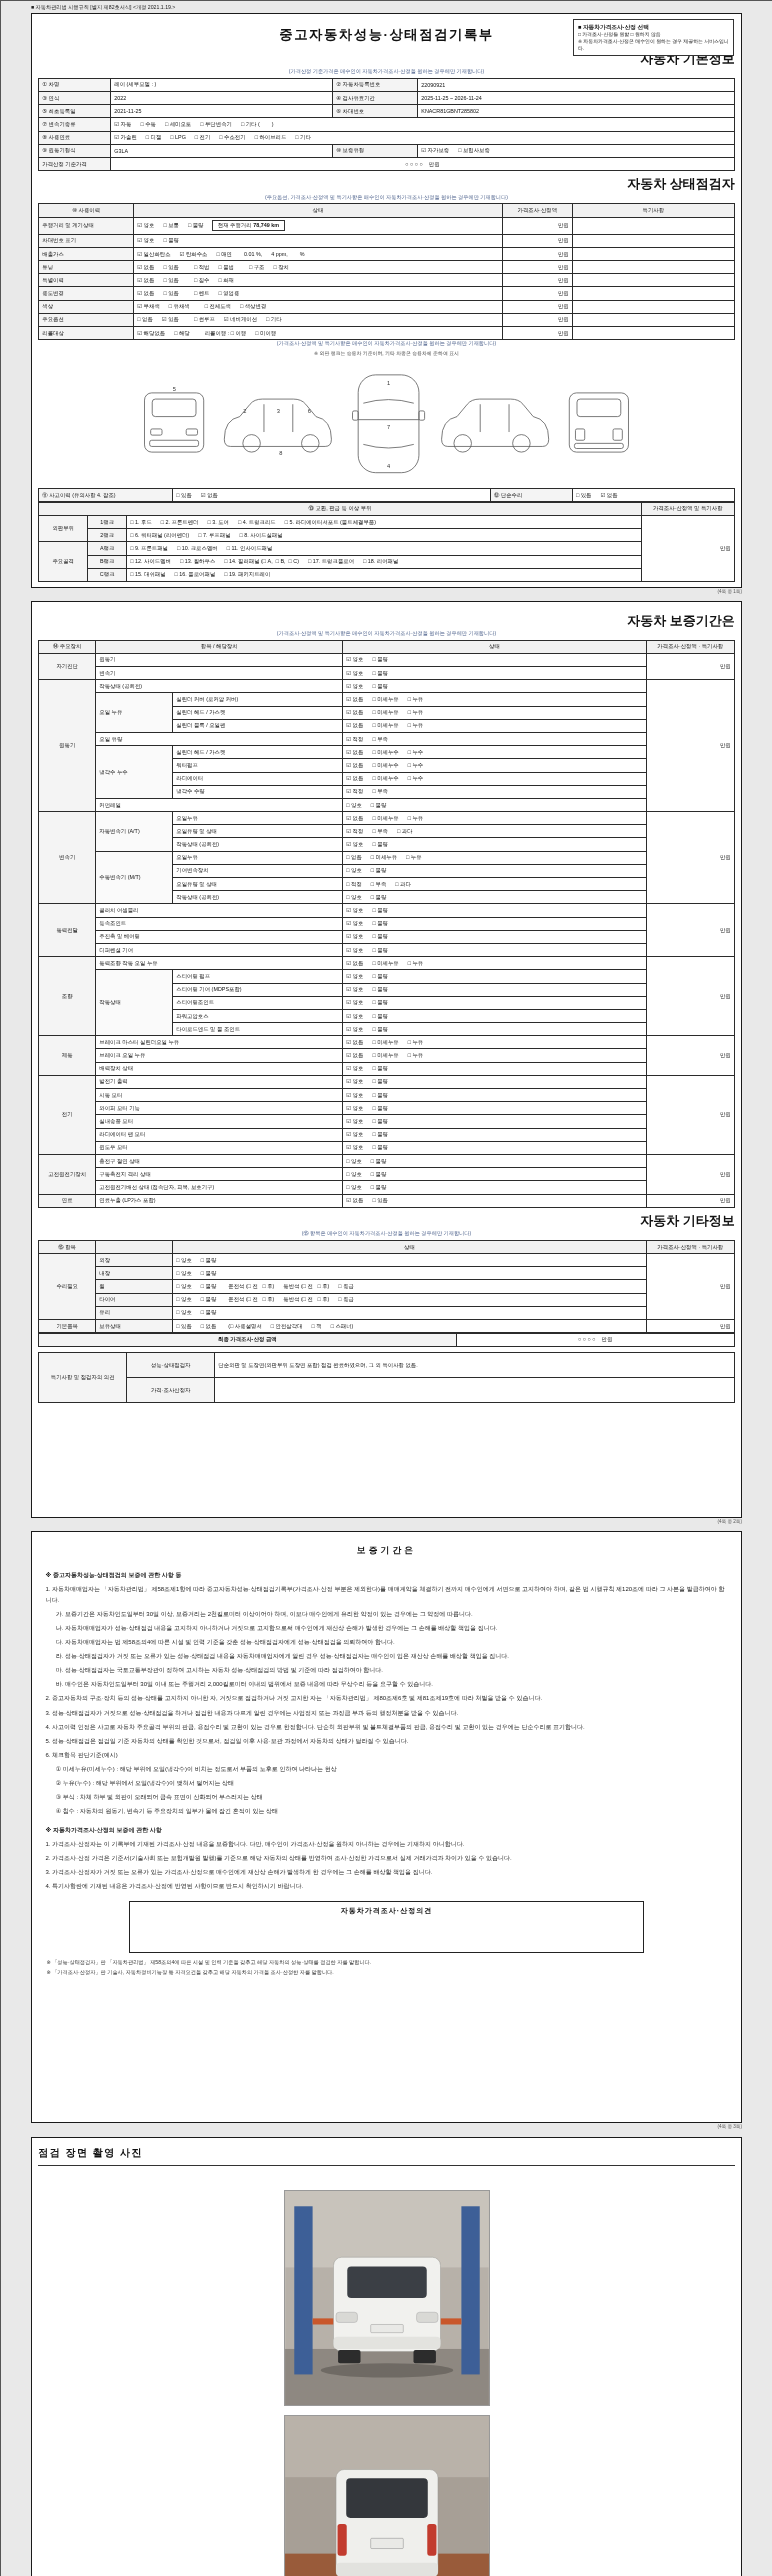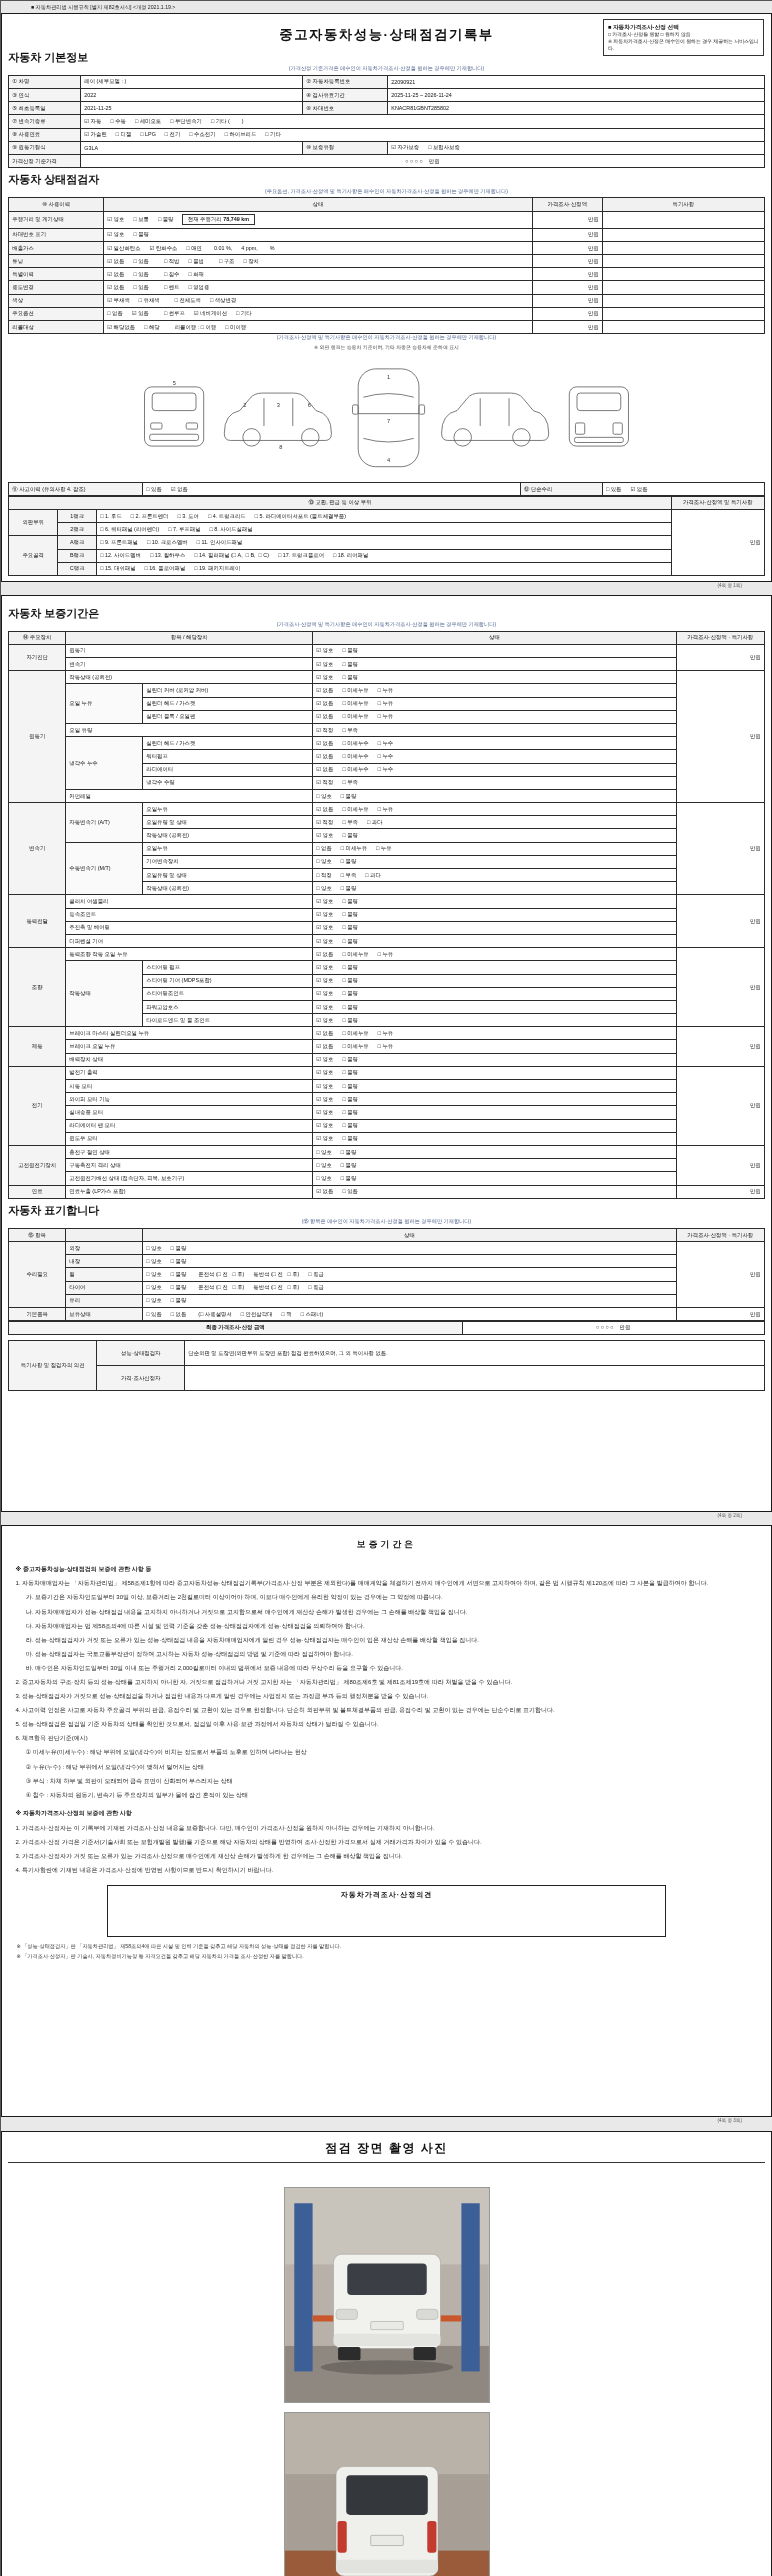--- a/index.html
+++ b/index.html
@@ -2,27 +2,27 @@
 <html style="font-size:8.2px"><head>
 <meta charset="utf-8">
 <style>
 *{box-sizing:border-box;margin:0;padding:0}
 html,body{background:#e8e8e8}
 body{width:773px;font-family:"Liberation Sans","DejaVu Sans",sans-serif;color:#111}
 .sheet{width:773px;min-height:2576px;background:#e9e9e9;border:0.5px solid #555;padding:3.1px 0 7.2px}
 .lawref{width:711px;margin:0 auto 2.1px;font-size:5.2px;color:#222}
 .pagetag{width:711px;margin:1px auto 0;text-align:right;font-size:4.6px;color:#555}
 .gap{height:7.2px}
-.panel{width:771px;margin:0 auto;background:#fff;border:1px solid #1a1a1a;padding:5.2px 6.2px;position:relative}
+.panel{width:711px;margin:0 auto;background:#fff;border:1px solid #1a1a1a;padding:5.2px 6.2px;position:relative}
 #p1{min-height:464px}#p2{min-height:917px}#p3{min-height:592px}#p4{min-height:453px}
 h1.title{text-align:center;font-size:13.4px;font-weight:bold;letter-spacing:1.5px;padding:6.2px 0 2.1px}
 .selbox{position:absolute;top:5.2px;right:7.2px;width:161px;border:0.5px solid #333;padding:2.6px 4.1px;font-size:4.9px;line-height:1.45;background:#fff}
 .selbox .t{font-weight:bold;font-size:5.7px}
 .docno{font-size:7.2px;font-weight:bold;padding:1px 1px 4.1px}
-.sec-title{text-align:left;font-weight:bold;font-size:11px;padding:4.1px 0 0.5px}
+.sec-title{text-align:right;font-weight:bold;font-size:13px;padding:4.1px 0 0.5px}
 .sec-note{text-align:center;font-size:5.2px;color:#4a5f8a;padding-bottom:2.6px}
 .sec-note2{text-align:center;font-size:4.9px;color:#333;padding-bottom:2.1px}
 table.tbl{width:100%;border-collapse:collapse;font-size:5.4px;table-layout:fixed}
 .tbl th,.tbl td{border:0.5px solid #2b2b2b;padding:2.6px 3.1px;vertical-align:middle;word-break:break-all;white-space:pre-wrap}
 .tbl th{background:#f1f1f1;font-weight:normal;text-align:center;white-space:normal}
 td.lbl{background:#f4f4f4}
 td.grp{background:#f4f4f4;text-align:center}
 td.sub{background:#fafafa}
 td.pr{text-align:right;color:#222}
 td.ctr{text-align:center}
@@ -32,21 +32,21 @@
 .rm td{height:25px}
 .notes-title{text-align:center;font-weight:bold;font-size:8.8px;letter-spacing:3.1px;padding:7.2px 0 5.2px}
 .notes{padding:0 7.2px}
 .notes p{font-size:6px;line-height:1.75;margin:3.6px 0;color:#1c1c1c}
 .notes p.h{font-weight:bold;margin-top:8.2px}
 .notes p.i{margin-left:10.3px}
 .opinion-box{width:74%;margin:9.3px auto 5.2px;border:0.8px solid #222;min-height:52px;padding:4.1px}
 .opinion-box .ot{text-align:center;font-weight:bold;font-size:7px;letter-spacing:1px}
 .tails{padding:0 8.2px}
 .tails p{font-size:5.2px;color:#333;line-height:1.6;margin:1.5px 0}
-.photo-title{text-align:center;font-weight:bold;font-size:12px;letter-spacing:1.5px;border-bottom:0.5px solid #333;padding:3.1px 0 5.2px;margin-bottom:24px}
+.photo-title{font-weight:bold;font-size:10px;letter-spacing:1.5px;border-bottom:0.5px solid #333;padding:3.1px 0 5.2px;margin-bottom:24px}
 .photo-stack{text-align:center}
 .photo-stack svg{display:block;margin:0 auto 9.3px;border:0.5px solid #999}
 </style>
 </head>
 <body>
 
 <div class="sheet">
   <div class="lawref">■ 자동차관리법 시행규칙 [별지 제82호서식] &lt;개정 2021.1.19.&gt;</div>
 
   <div class="panel" id="p1">
@@ -494,21 +494,21 @@
 
       <tr>
             <td class="grp">연료</td>
             <td colspan="2">연료누출 (LP가스 포함)</td>
             <td>☑ 없음      □ 있음</td>
             <td class="pr">만원</td>
           </tr>
     </tbody>
       </table>
 
-    <div class="sec-title">자동차 표기합니다</div>
+    <div class="sec-title">자동차 기타정보</div>
     <div class="sec-note">(⑮ 항목은 매수인이 자동차가격조사·산정을 원하는 경우에만 기재합니다)</div>
     <table class="tbl">
       <colgroup>
           <col style="width:57px">
           <col style="width:77px">
           <col>
           <col style="width:88px">
         </colgroup>
       <tbody>
           <tr>

